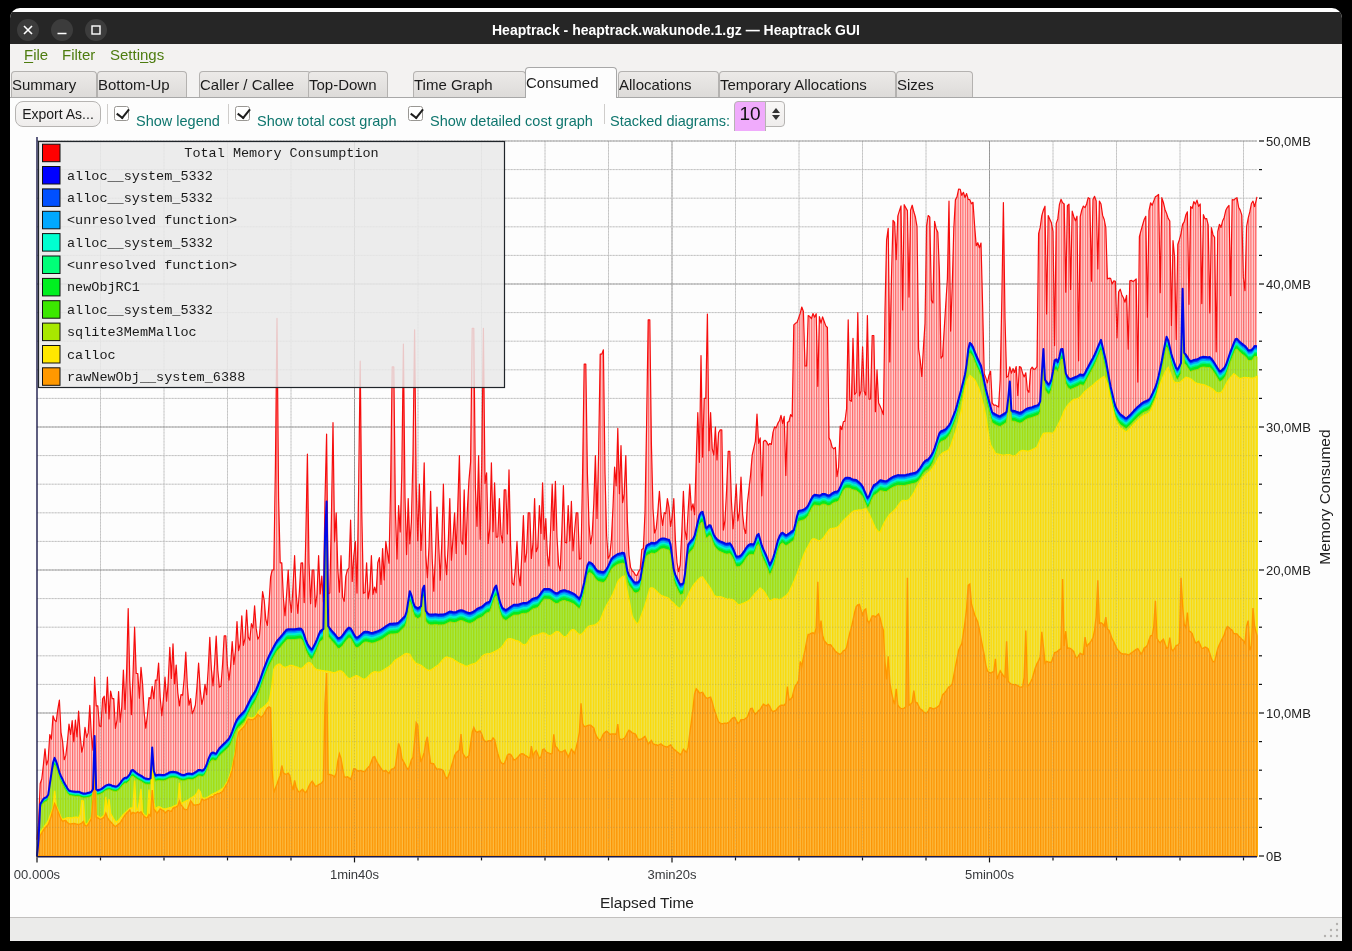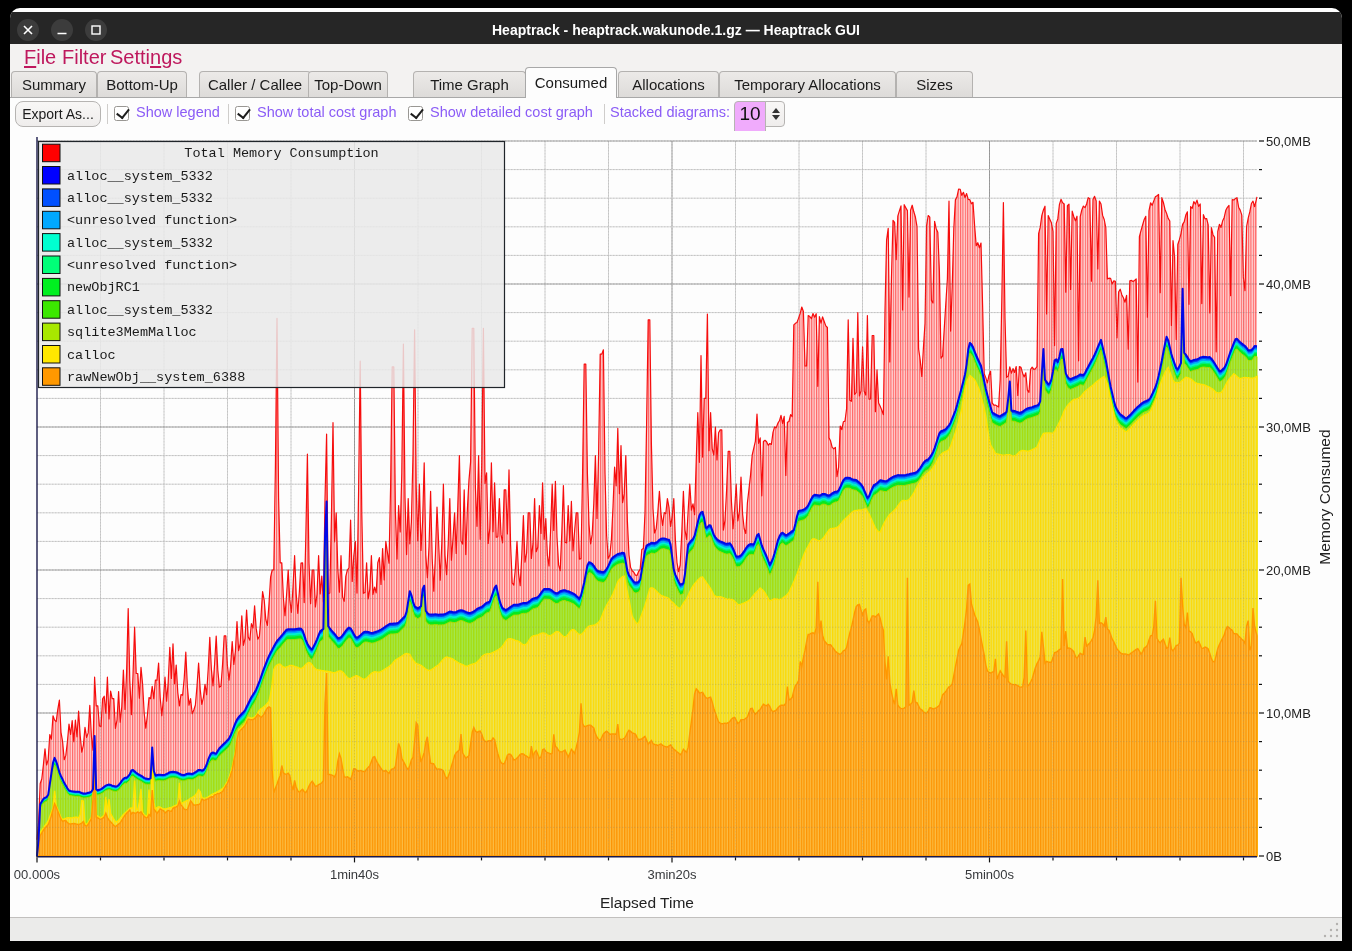--- a/index.html
+++ b/index.html
@@ -1,29 +1,29 @@
 <!DOCTYPE html>
 <html><head><meta charset="utf-8"><style>
 * { margin:0; padding:0; box-sizing:border-box; }
 body { width:1352px; height:951px; background:#000; font-family:"Liberation Sans", sans-serif; position:relative; overflow:hidden; }
 .win { position:absolute; left:10px; top:8px; width:1332px; height:933px; border-radius:10px 10px 0 0; overflow:hidden; background:#fdfdfd; }
 .titlebar { position:absolute; left:0; top:4px; width:100%; height:36px; background:#262626; }
 .tb-btn { position:absolute; top:7px; width:22px; height:22px; border-radius:50%; background:#3c3c3c; }
 .title { position:absolute; top:10px; left:0; width:100%; text-align:center; color:#fff; font-size:14px; font-weight:bold; }
 .menubar { position:absolute; left:0; top:36px; width:100%; height:25px; background:#f3f2f1; }
-.menubar span { position:absolute; top:2px; font-size:20px; color:#be185d; }
+.menubar span { position:absolute; top:2px; font-size:15px; color:#4d7c0f; }
 .tabstrip { position:absolute; left:0; top:61px; width:100%; height:28px; background:#f3f2f1; }
-.tab { position:absolute; top:1.5px; height:26px; background:linear-gradient(#eceae8,#dddbd9); border:1px solid #b4b2b0; border-bottom:none; border-radius:4px 4px 0 0; font-size:15px; color:#1b1b1b; text-align:center; line-height:25px; }
+.tab { position:absolute; top:1.5px; height:26px; background:linear-gradient(#eceae8,#dddbd9); border:1px solid #b4b2b0; border-bottom:none; border-radius:4px 4px 0 0; font-size:15px; color:#1b1b1b; text-align:left; line-height:25px; }
 .tab.sel { top:-2px; height:31px; background:#fdfdfd; border:1px solid #a8a8a8; border-bottom:none; z-index:3; line-height:30px; }
 .tabline { position:absolute; left:0; top:88.5px; width:100%; height:1px; background:#a8a8a8; z-index:1; }
 .toolbar { position:absolute; left:0; top:89px; width:100%; height:34px; background:#fdfdfd; }
 .btn { position:absolute; left:5px; top:4px; width:86px; height:26px; background:linear-gradient(#f8f7f6,#efedec); border:1px solid #b6b4b2; border-radius:8px; font-size:14px; color:#1b1b1b; text-align:center; line-height:24px; }
 .cb { position:absolute; top:9px; width:15px; height:15px; background:#fff; border:1px solid #999793; border-radius:2.5px; }
 .cb:after { content:""; position:absolute; left:3.5px; top:-1px; width:5.5px; height:10px; border:solid #1d1d1d; border-width:0 2.2px 2.2px 0; transform:rotate(38deg); }
-.cblabel { position:absolute; top:7px; font-size:14.5px; color:#8b5cf6; }
+.cblabel { position:absolute; top:16px; font-size:14.5px; color:#0f766e; }
 .sep { position:absolute; top:7px; width:1px; height:20px; background:#cfcdcb; }
 .spin { position:absolute; left:724px; top:4px; width:32px; height:36px; background:#f0abfc; border:1px solid #b6b4b2; border-radius:4px 0 0 4px; font-size:19px; color:#111; text-align:center; line-height:24px; }
 .spinbtn { position:absolute; left:755px; top:4px; width:20px; height:26px; background:linear-gradient(#f8f7f6,#efedec); border:1px solid #b6b4b2; border-radius:0 4px 4px 0; }
 .arr-up { position:absolute; left:6px; top:6px; width:0; height:0; border-left:4px solid transparent; border-right:4px solid transparent; border-bottom:5px solid #333; }
 .arr-dn { position:absolute; left:6px; bottom:6px; width:0; height:0; border-left:4px solid transparent; border-right:4px solid transparent; border-top:5px solid #333; }
 .statusbar { position:absolute; left:0; top:909px; width:100%; height:24px; background:#ebebea; border-top:1px solid #c2c0be; }
 u { text-decoration:underline; text-underline-offset:2px; }
 </style></head>
 <body>
 <div class="win">

